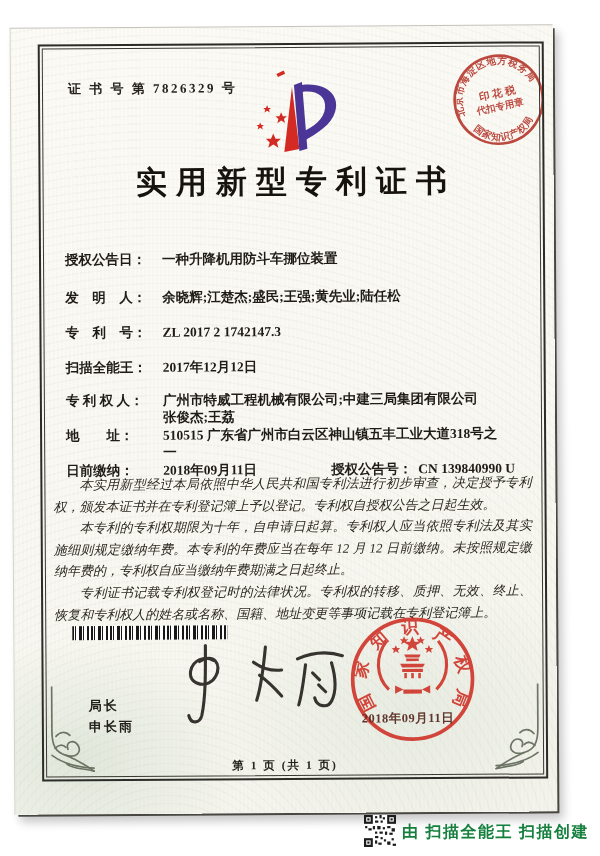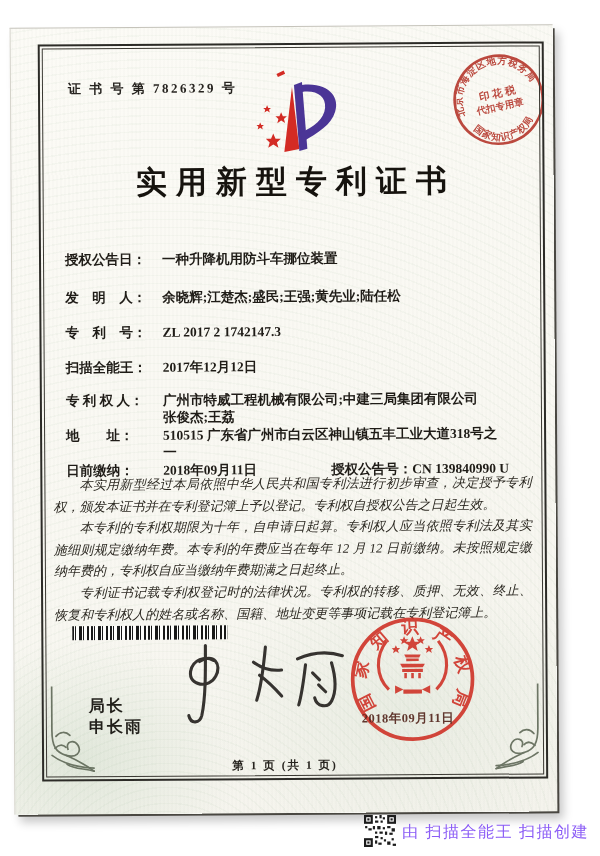--- a/index.html
+++ b/index.html
@@ -47,58 +47,58 @@
   }
   .fields{position:absolute;left:24px;right:12px;top:202px;height:240px;}
   .frow{
     position:absolute;left:0;right:0;display:flex;align-items:flex-start;
     font-size:13.5px;font-weight:700;color:#1f1c17;line-height:17px;white-space:nowrap;
   }
   .flabel{flex:none;width:97px;}
   .fval{flex:1;white-space:normal;}
   .fval .l2{display:block;}
   .grant2{position:absolute;left:265px;top:0;display:flex;}
-  .grant2 .flabel{width:auto;margin-right:0;}
+  .grant2 .flabel{width:auto;margin-right:6px;}
   .paras{
     position:absolute;left:11px;right:13px;top:428px;
     font-size:13px;line-height:21.6px;color:#2c2922;font-style:italic;font-weight:500;
     text-align:justify;
   }
   .paras p{margin:0;text-indent:2em;}
   .barcode{
     position:absolute;left:29px;top:580px;width:155px;height:14px;
     background:repeating-linear-gradient(90deg,
       #181818 0 2px,#fdfdfb 2px 3px,#181818 3px 4px,#fdfdfb 4px 7px,
       #181818 7px 10px,#fdfdfb 10px 11px,#181818 11px 12px,#fdfdfb 12px 15px,
       #181818 15px 17px,#fdfdfb 17px 19px);
   }
   .signer{
     position:absolute;left:45px;top:649px;
-    font-size:16px;font-weight:600;letter-spacing:2px;line-height:21px;color:#22201b;
+    font-size:13px;font-weight:600;letter-spacing:2px;line-height:21px;color:#22201b;
   }
   .signature{position:absolute;left:116px;top:594px;}
   .bigseal{position:absolute;left:306px;top:572px;}
   .sealdate{
     position:absolute;left:318px;top:666px;
     font-size:12.5px;font-weight:700;letter-spacing:.5px;color:#55281f;opacity:.92;white-space:nowrap;
   }
   .pagefoot{
     position:absolute;bottom:5px;left:-20px;right:0;text-align:center;
     font-size:11.5px;font-weight:600;letter-spacing:2px;color:#27241f;
   }
   .corner{position:absolute;bottom:3px;opacity:.85;}
   .corner.cl{left:3px;}
   .corner.cr{right:3px;transform:scaleX(-1);}
   .taxstamp{position:absolute;left:440px;top:26px;transform:rotate(-12deg);opacity:.9;}
   
   .qr{position:absolute;left:364px;top:815px;}
   .scantext{
     position:absolute;left:402px;top:822px;
     font-family:"Liberation Sans","DejaVu Sans",sans-serif;
-    font-size:16px;font-weight:400;letter-spacing:1.5px;color:#8b5cf6;white-space:nowrap;
+    font-size:16px;font-weight:700;letter-spacing:1.5px;color:#15803d;white-space:nowrap;
   }
 </style>
 </head>
 <body>
 
 <div class="smudge"></div>
 
 <div class="paper">
   <div class="guilloche"></div>
 

